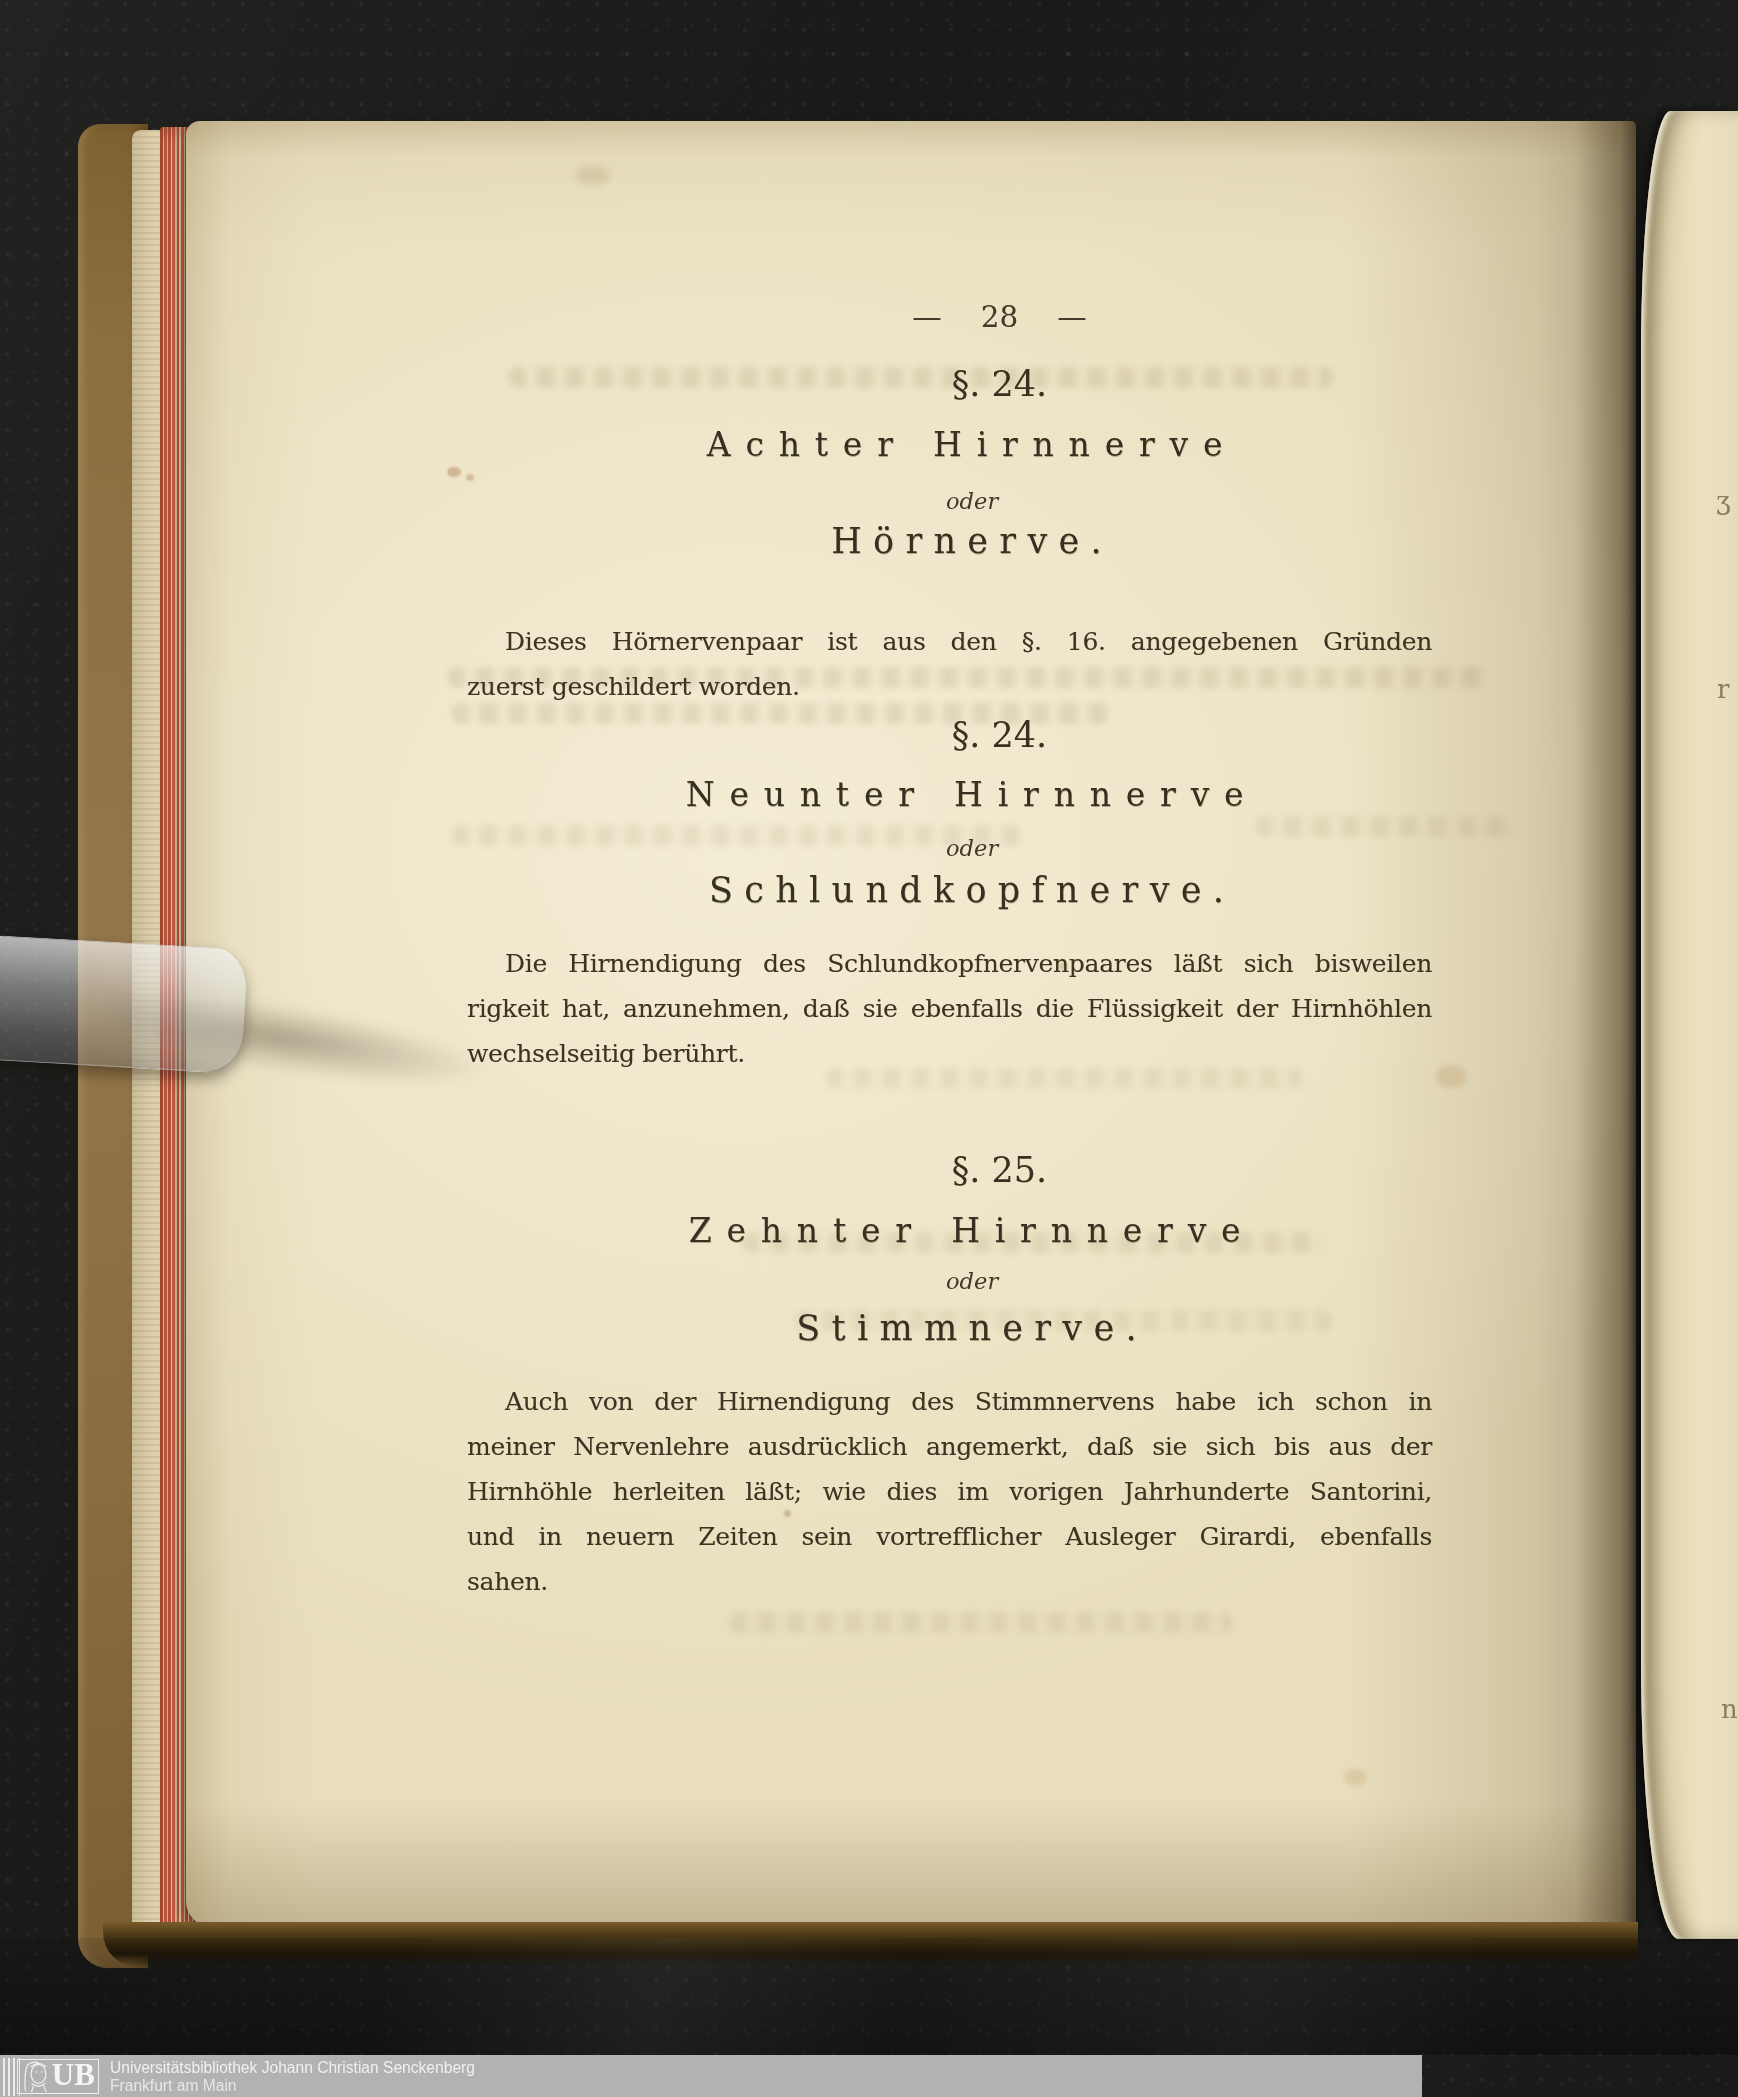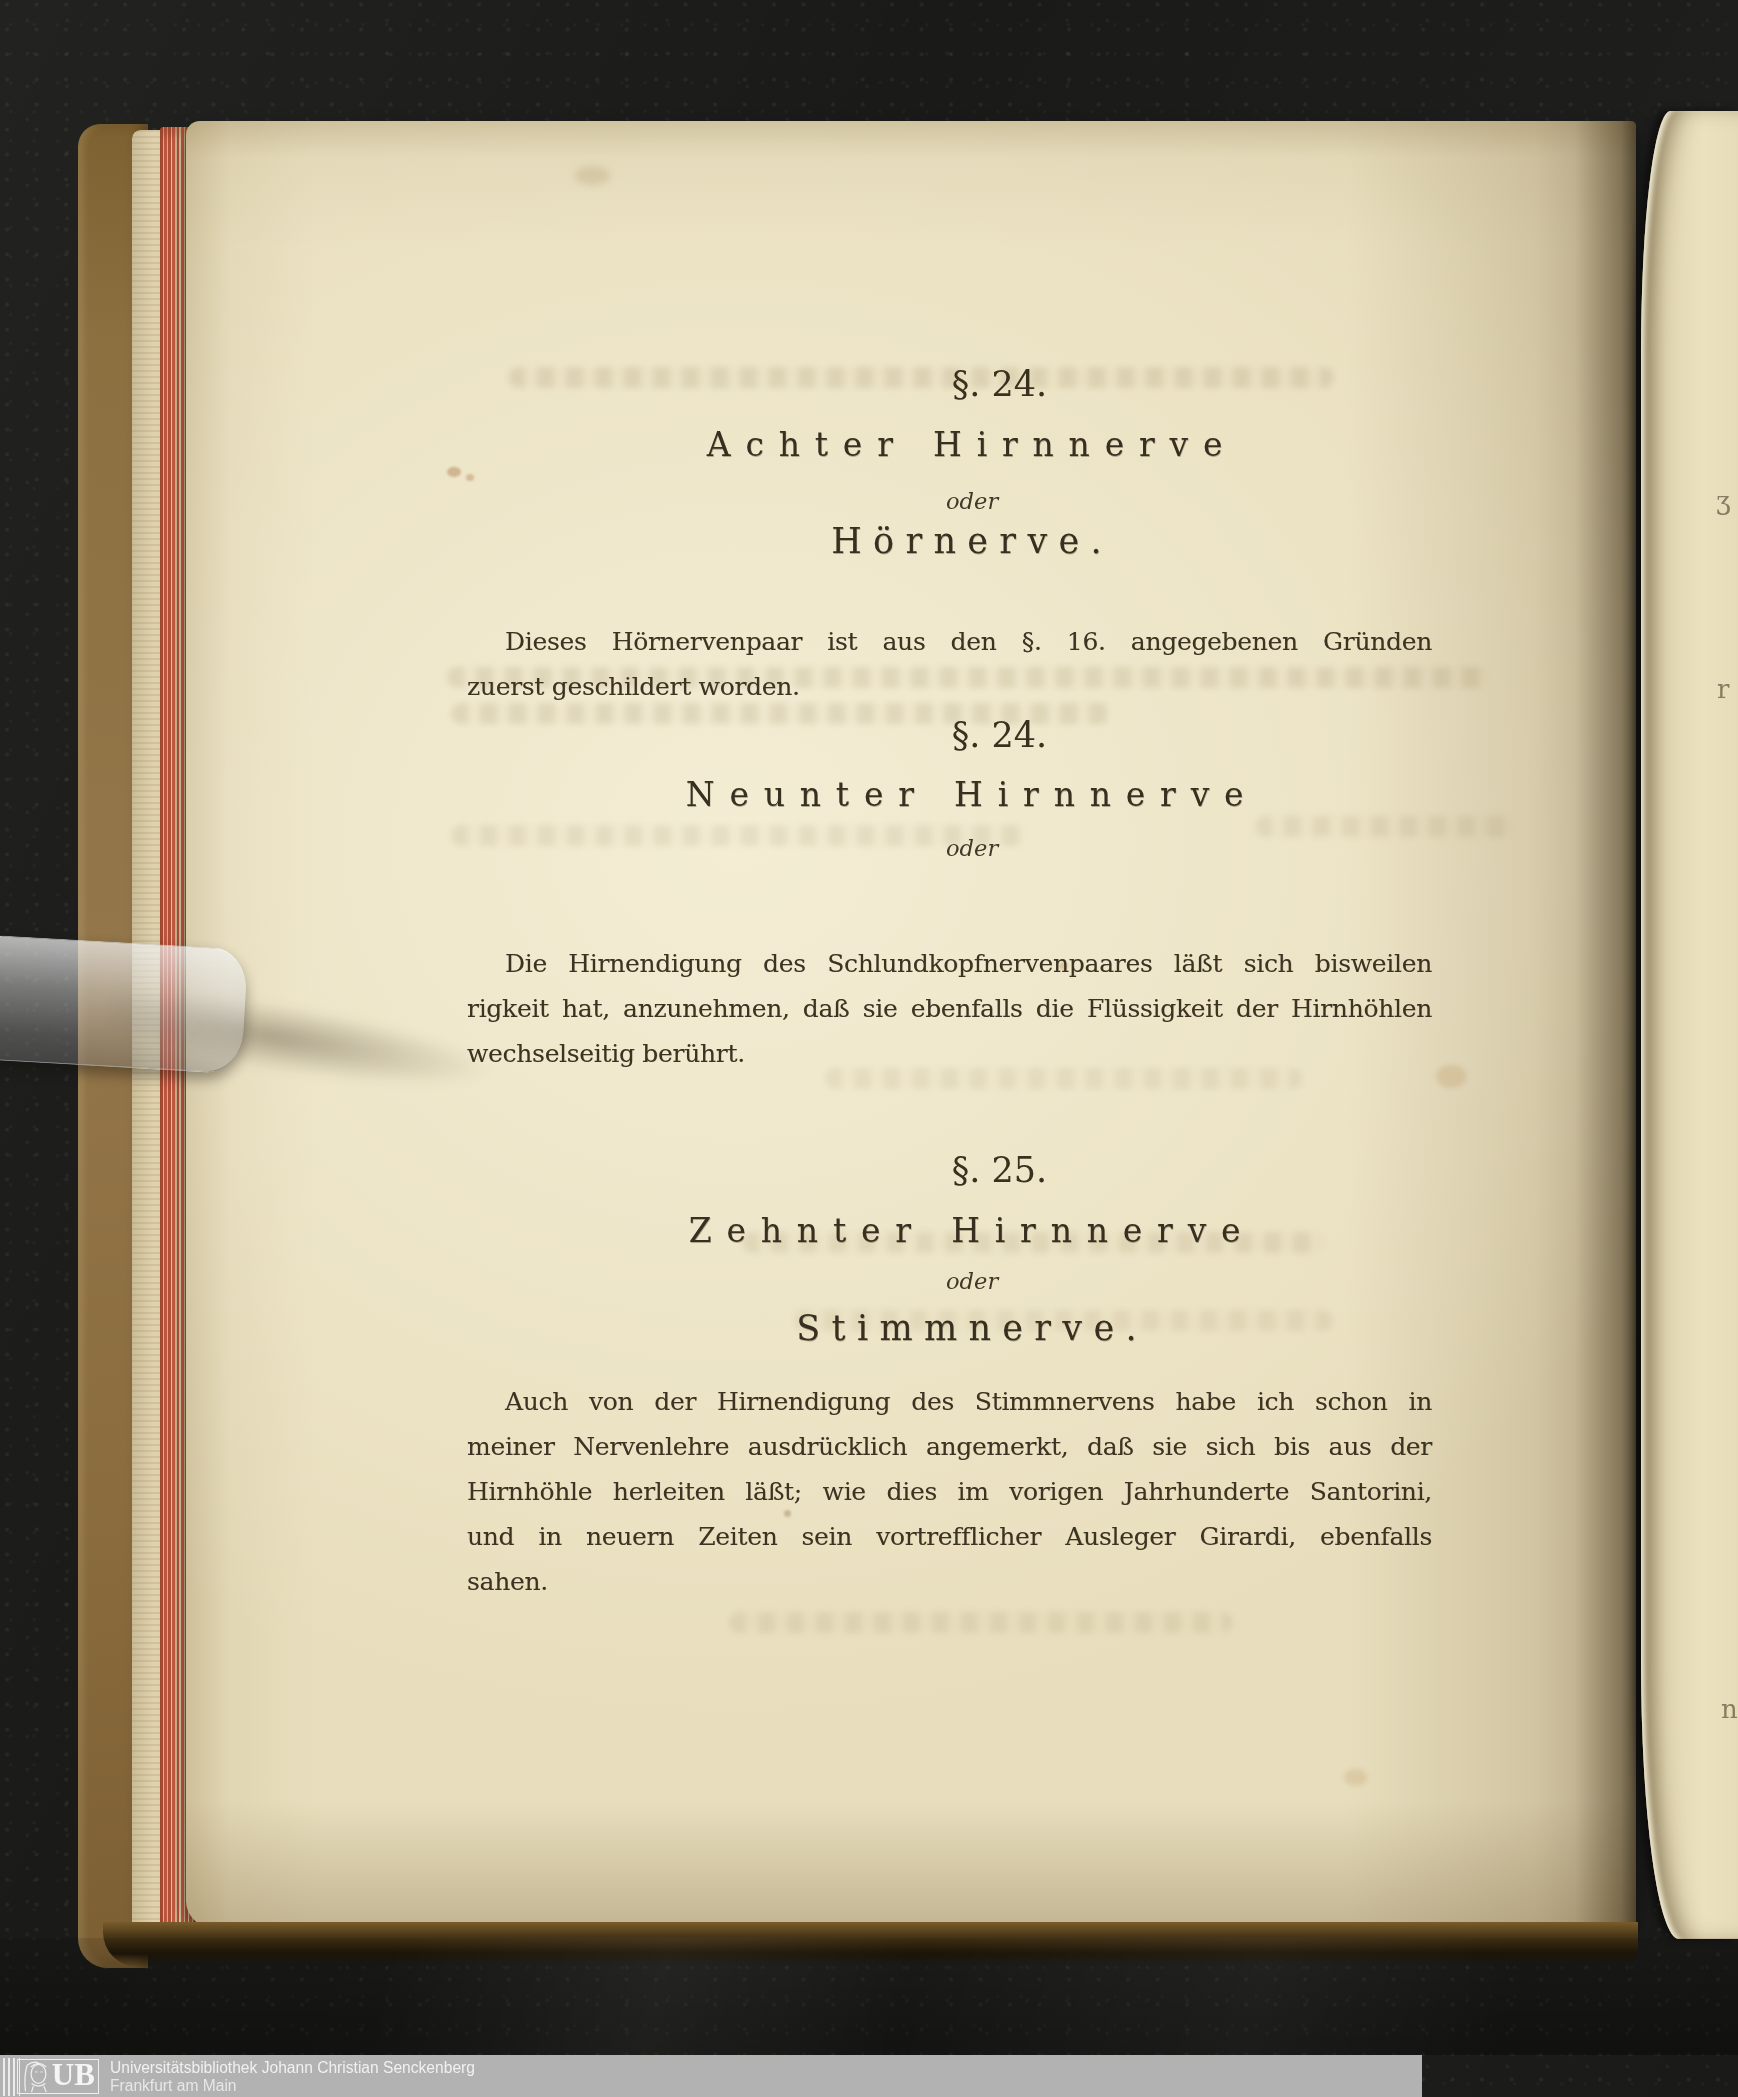--- a/index.html
+++ b/index.html
@@ -153,33 +153,35 @@
     <div class="fox" style="left:261px;top:346px;width:14px;height:10.4px;background:rgba(152,92,40,.35);filter:blur(0.9px);"></div>
     <div class="fox" style="left:280px;top:353px;width:7.8px;height:7px;background:rgba(152,92,40,.3);filter:blur(0.9px);"></div>
     <div class="fox" style="left:873px;top:841px;width:8.7px;height:7.8px;background:rgba(160,108,48,.28);filter:blur(0.9px);"></div>
     <div class="fox" style="left:1250px;top:944px;width:29.5px;height:22.6px;background:rgba(170,120,60,.2);filter:blur(2.6px);"></div>
     <div class="fox" style="left:598px;top:1389px;width:7px;height:7px;background:rgba(120,90,40,.3);filter:blur(0.9px);"></div>
     <div class="fox" style="left:1158px;top:1648px;width:22.6px;height:17.4px;background:rgba(165,115,55,.18);filter:blur(2.6px);"></div>
     <div class="fox" style="left:389px;top:45px;width:35px;height:19px;background:rgba(140,110,60,.18);filter:blur(3.5px);"></div>
 
     <div class="text-col">
 
+      <div class="centerline pg-header" style="top:179px;">— 28 —</div>
 
       <div class="centerline sec-mark" style="top:243px;">§. 24.</div>
       <div class="centerline title-main" style="top:304px;">Achter Hirnnerve</div>
       <div class="centerline title-oder" style="top:367px;">oder</div>
       <div class="centerline title-sub" style="top:400px;">Hörnerve.</div>
       <div class="para" style="top:498px;">
         <div class="pline first">Dieses Hörnervenpaar ist aus den §. 16. angegebenen Gründen</div>
         <div class="pline last">zuerst geschildert worden.</div>
       </div>
 
       <div class="centerline sec-mark" style="top:594px;">§. 24.</div>
       <div class="centerline title-main" style="top:654px;">Neunter Hirnnerve</div>
       <div class="centerline title-oder" style="top:714px;">oder</div>
+      <div class="centerline title-sub" style="top:749px;">Schlundkopfnerve.</div>
       <div class="para" style="top:820px;">
         <div class="pline first">Die Hirnendigung des Schlundkopfnervenpaares läßt sich bisweilen</div>
         <div class="pline">rigkeit hat, anzunehmen, daß sie ebenfalls die Flüssigkeit der Hirnhöhlen</div>
         <div class="pline last">wechselseitig berührt.</div>
       </div>
 
       <div class="centerline sec-mark" style="top:1029px;">§. 25.</div>
       <div class="centerline title-main" style="top:1090px;">Zehnter Hirnnerve</div>
       <div class="centerline title-oder" style="top:1147px;">oder</div>
       <div class="centerline title-sub" style="top:1187px;">Stimmnerve.</div>

